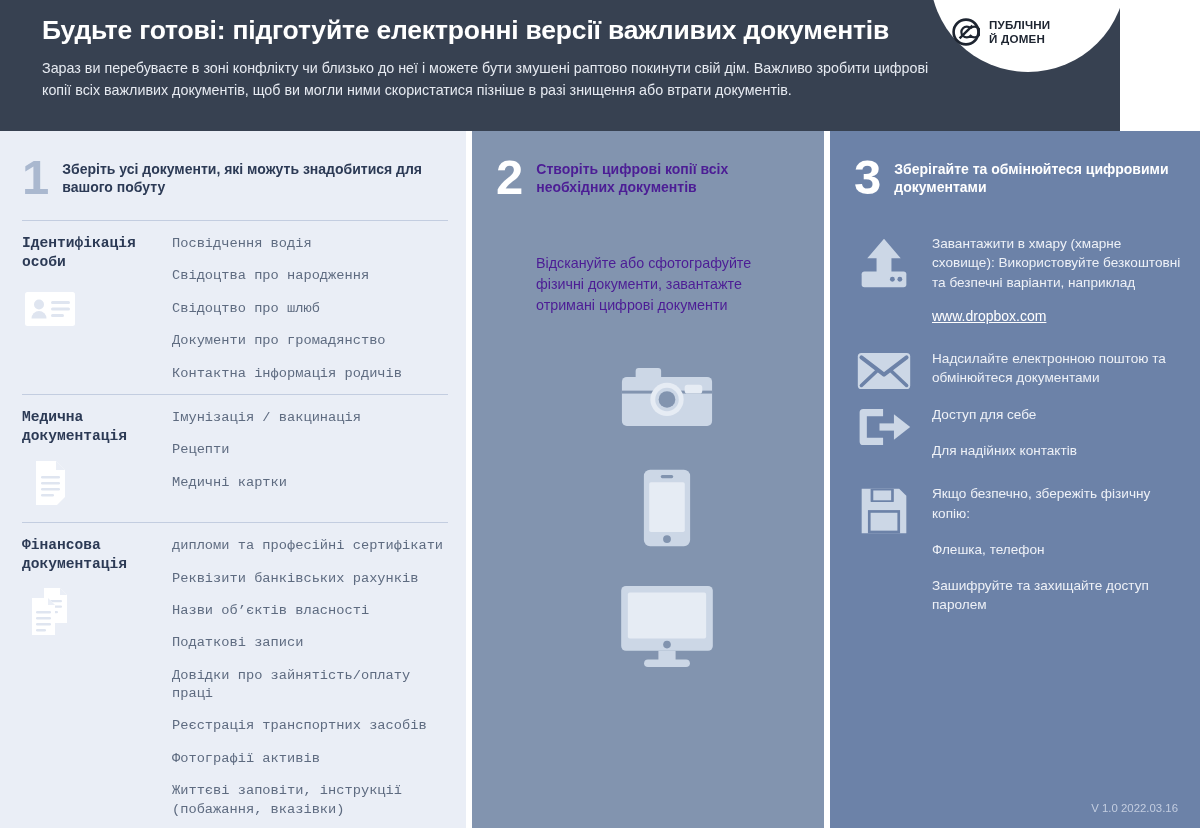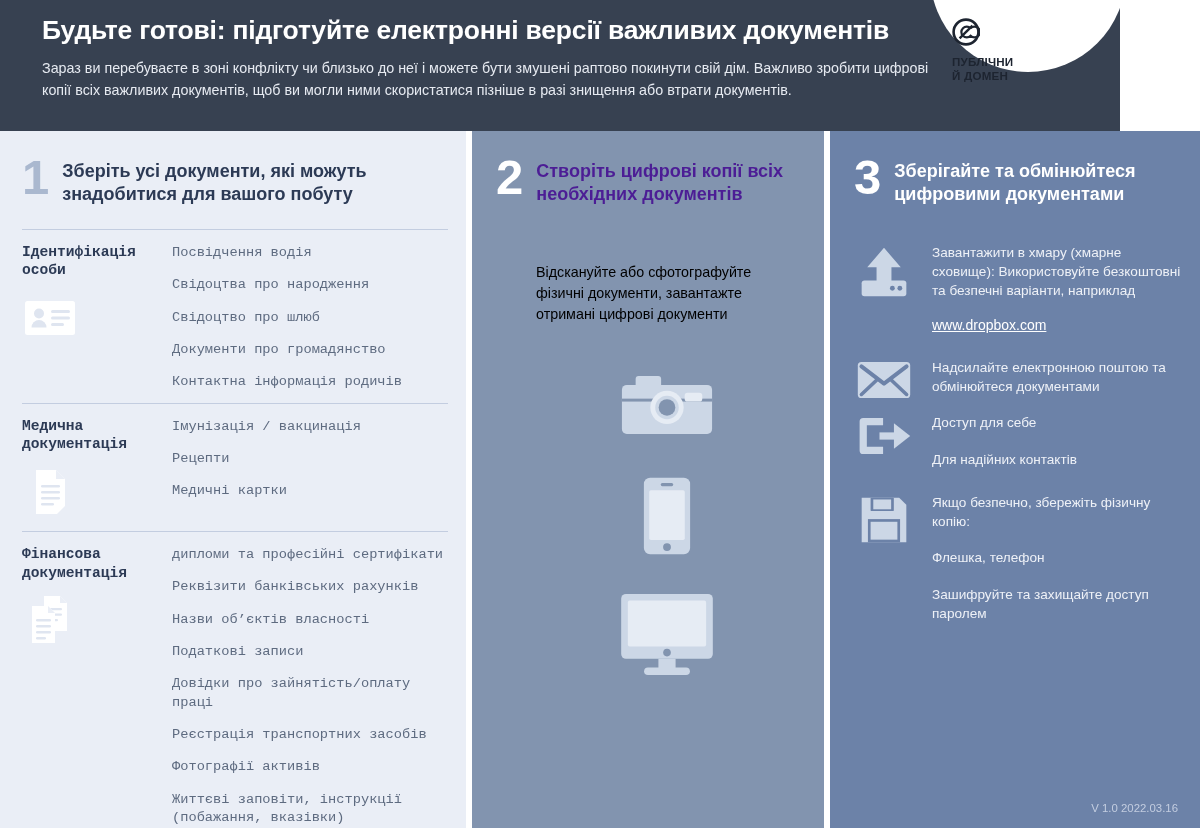--- a/index.html
+++ b/index.html
@@ -58,22 +58,22 @@
     width: 196px;
     height: 126px;
     background: #ffffff;
     border-radius: 0 0 110px 110px;
   }
   .logo-inner {
     position: absolute;
     left: 22px;
     top: 72px;
     display: flex;
+    align-items: center;
     gap: 9px;
-    flex-direction: column;
   }
   .logo-mark {
     width: 28px; height: 28px;
     flex: 0 0 28px;
   }
   .logo-words {
     color: #1d2430;
     font-size: 11.6px;
     font-weight: bold;
     line-height: 1.22;
@@ -106,21 +106,21 @@
     align-items: flex-start;
     gap: 14px;
   }
   .step-num {
     font-size: 49px;
     font-weight: bold;
     line-height: 0.86;
     letter-spacing: -1px;
   }
   .step-title {
-    font-size: 18px;
+    font-size: 14px;
     font-weight: bold;
     line-height: 1.3;
     padding-top: 4px;
   }
   .col-1 .step-head { padding: 25px 26px 0 22px; }
   .col-1 .step-num { color: #aab8cf; }
   .col-1 .step-title { color: #2c3a55; }
 
   .col-2 .step-head { padding: 25px 20px 0 24px; }
   .col-2 .step-num { color: #ffffff; }
@@ -163,21 +163,21 @@
     margin-bottom: 14px;
   }
   .item:last-child { margin-bottom: 0; }
 
   
   .c2-body {
     margin-top: 55px;
     padding: 0 26px 0 64px;
   }
   .c2-text {
-    color: #000000;
+    color: #4c1d95;
     font-size: 14.3px;
     line-height: 1.48;
     margin-top: 6px;
   }
   .c2-icons {
     margin-top: 46px;
     display: flex;
     flex-direction: column;
     align-items: center;
     gap: 36px;

